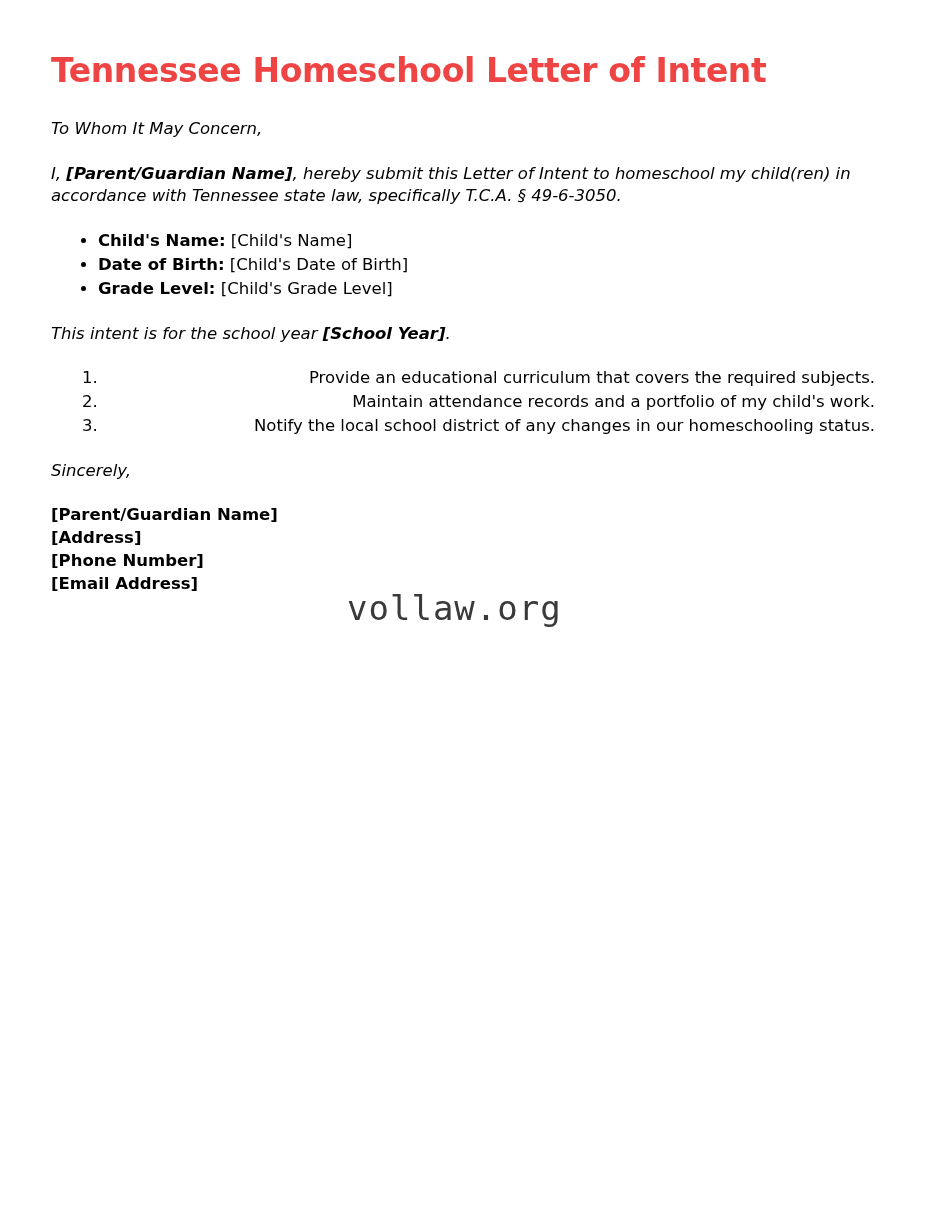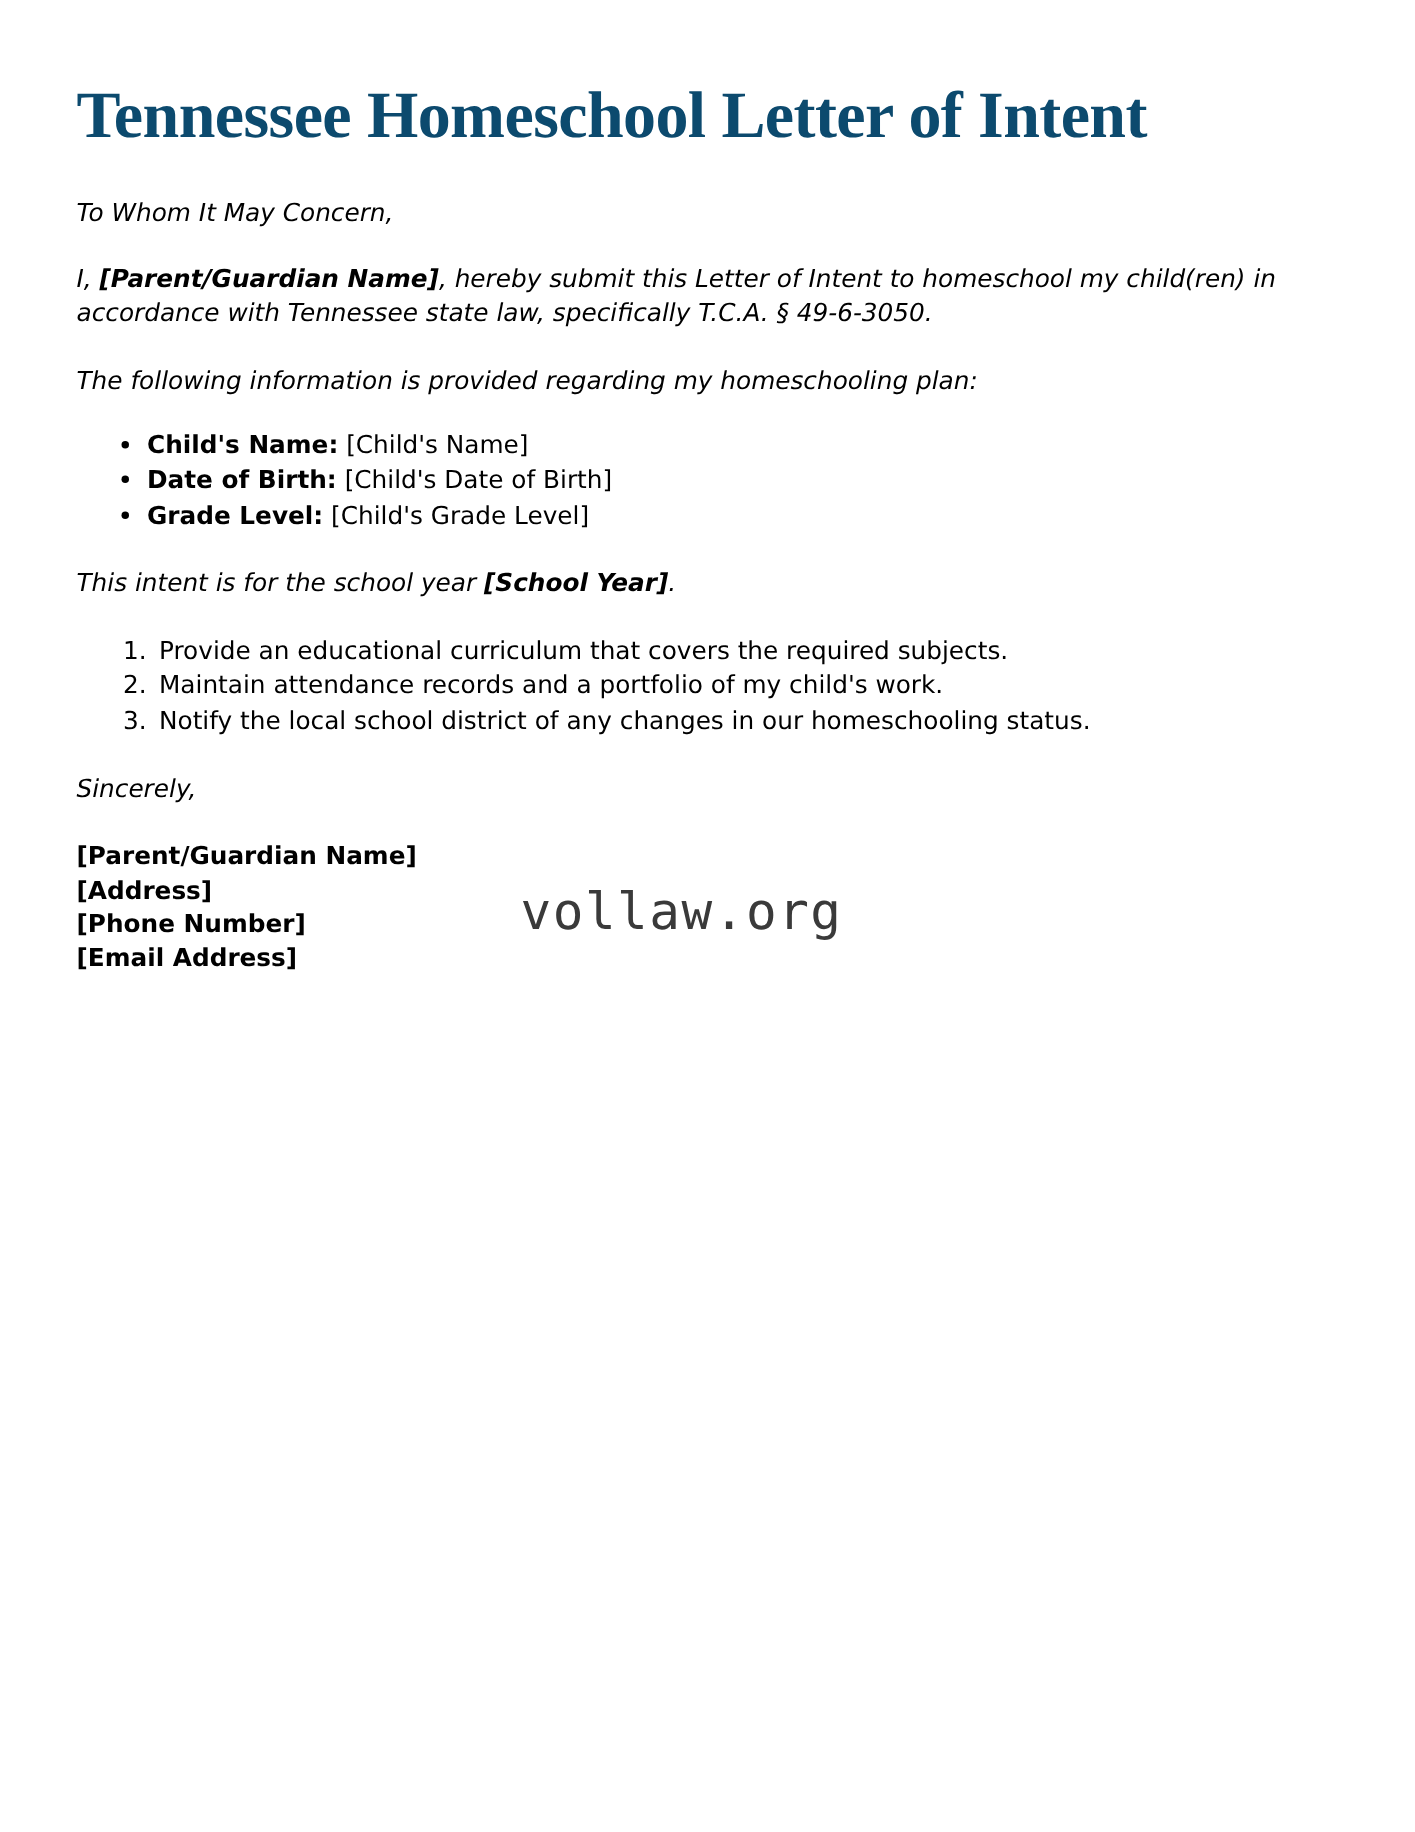--- a/index.html
+++ b/index.html
@@ -17,27 +17,26 @@
     -webkit-font-smoothing: antialiased;
   }
   .page {
     position: relative;
     width: 943px;
     height: 1221px;
     box-sizing: border-box;
     padding: 52px 68px 0 51px;
   }
   .doc-title {
-    font-size: 44px;
+    font-size: 33px;
     font-weight: bold;
     line-height: 1.15;
     letter-spacing: -0.4px;
     margin: 0 0 28px 0;
-    color: #0c4a6e;
-    font-family: Liberation Serif, serif;
+    color: #ef4444;
   }
   p.para {
     font-size: 16.5px;
     line-height: 1.38;
     margin: 0 0 22px 0;
     color: #000000;
     max-width: 830px;
     font-style: italic;
   }
   p.para.tight-after {
@@ -54,20 +53,21 @@
   ul.info-list li {
     font-size: 16.5px;
     line-height: 1.38;
     margin: 0 0 1px 0;
     color: #000000;
   }
   ol.compliance-list {
     margin: 0 0 22px 0;
     padding-left: 52px;
     list-style-type: decimal;
+    text-align: right;
   }
   ol.compliance-list li {
     font-size: 16.5px;
     line-height: 1.38;
     margin: 0 0 1px 0;
     color: #000000;
     padding-left: 3px;
   }
   .signature-block {
     margin: 0;
@@ -96,21 +96,20 @@
 <body>
 
 <div class="page">
 
   <h1 class="doc-title">Tennessee Homeschool Letter of Intent</h1>
 
   <p class="para">To Whom It May Concern,</p>
 
   <p class="para"><span>I, </span><strong>[Parent/Guardian Name]</strong><span>, hereby submit this Letter of Intent to homeschool my child(ren) in accordance with Tennessee state law, specifically T.C.A. § 49-6-3050.</span></p>
 
-  <p class="para tight-after">The following information is provided regarding my homeschooling plan:</p>
 
   <ul class="info-list">
     <li><strong>Child's Name:</strong> <span>[Child's Name]</span></li>
     <li><strong>Date of Birth:</strong> <span>[Child's Date of Birth]</span></li>
     <li><strong>Grade Level:</strong> <span>[Child's Grade Level]</span></li>
   </ul>
 
   <p class="para"><span>This intent is for the school year </span><strong>[School Year]</strong><span>.</span></p>
 
 

